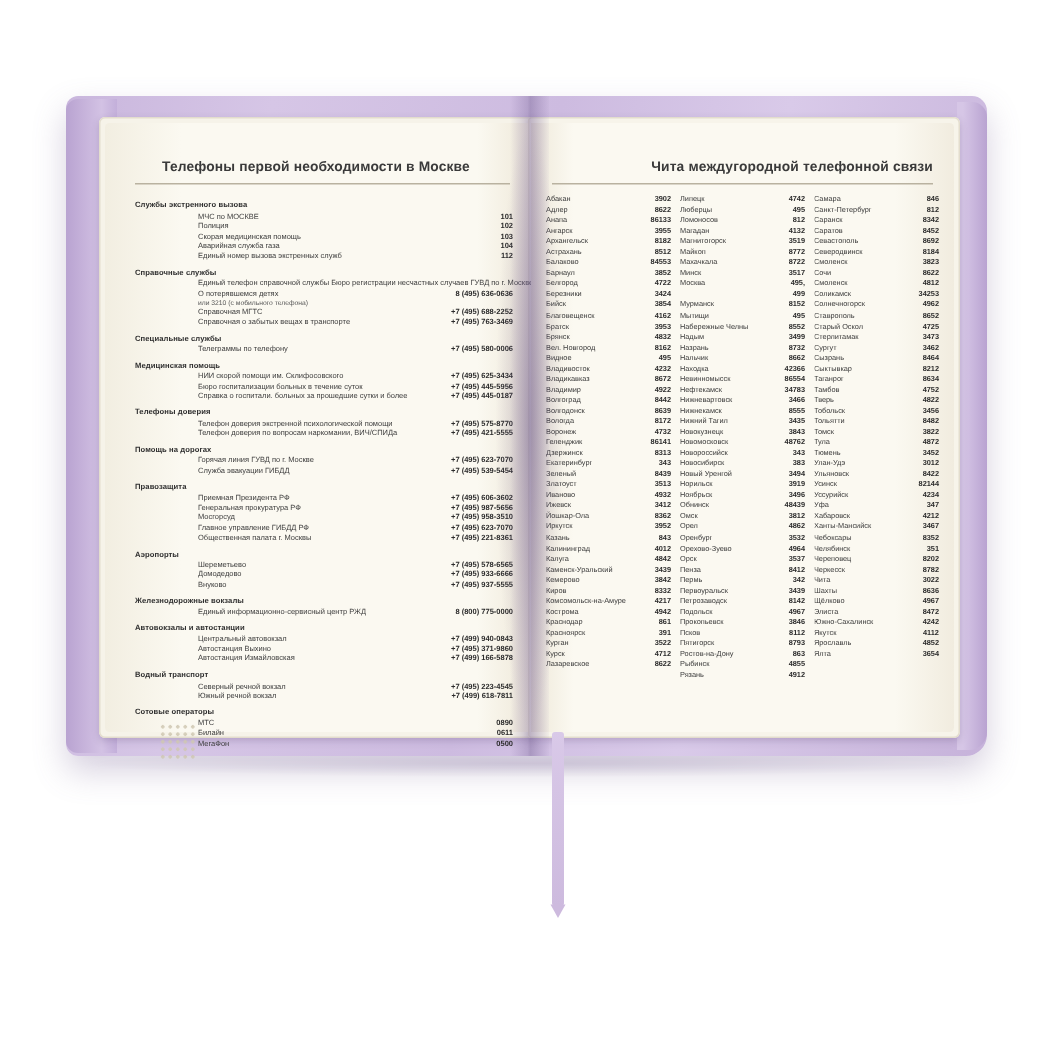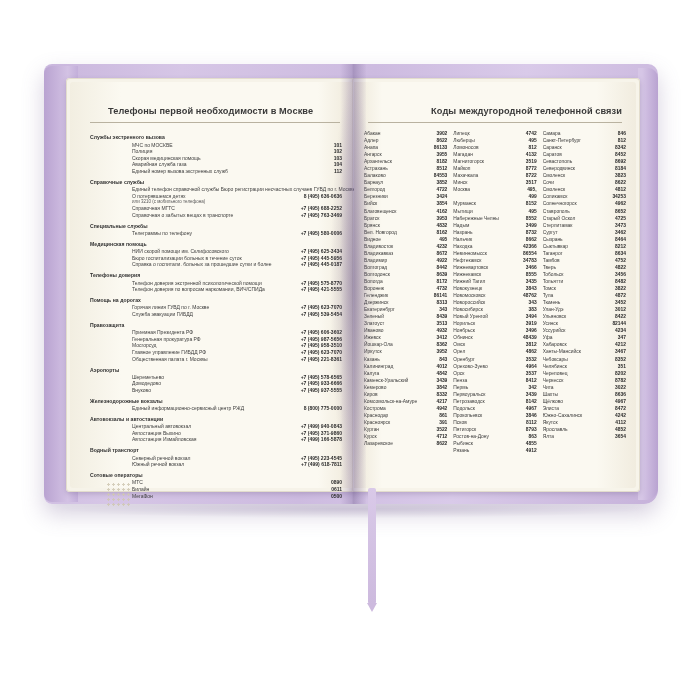--- a/index.html
+++ b/index.html
@@ -340,21 +340,21 @@
               <span class="nm">МегаФон</span>
               <span class="dots"></span>
               <span class="val">0500</span>
             </div>
           </div>
         </div>
       <div class="corner-dots cd1"></div>
     </div>
 
     <div class="page page-right">
-      <div class="h-right">Коды междугородной телефонной связи</div>
+      <div class="h-right">Чита междугородной телефонной связи</div>
       <div class="rule rule-r"></div>
       <div class="rcontent">
         <div class="codes" id="code-columns">
             <div class="codecol">
               <div class="crow">
                 <span class="city">Абакан</span>
                 <span class="code">3902</span>
               </div>
               <div class="crow">
                 <span class="city">Адлер</span>

